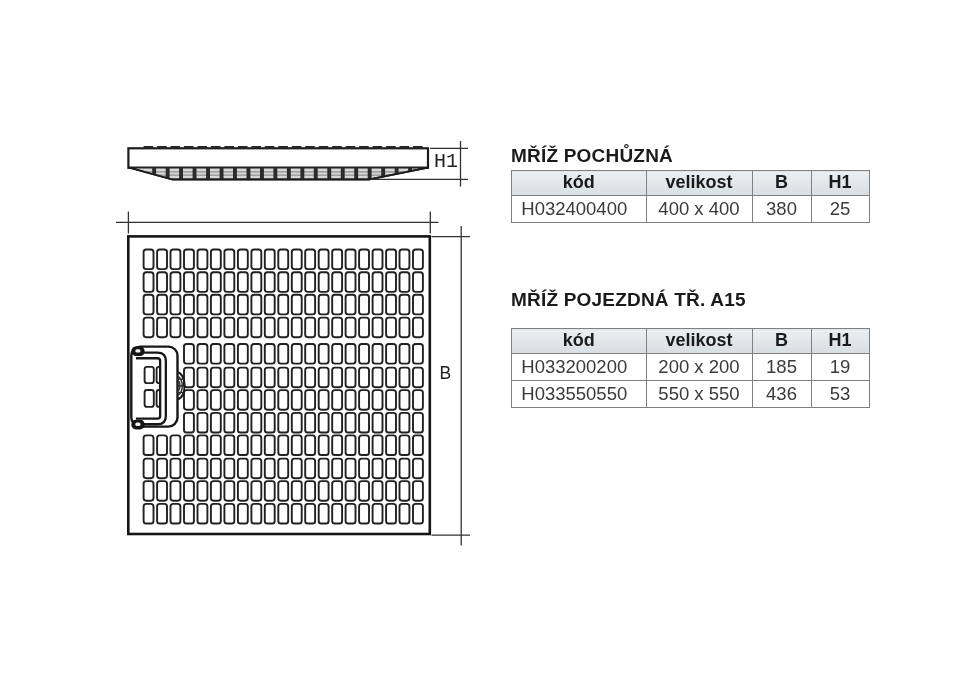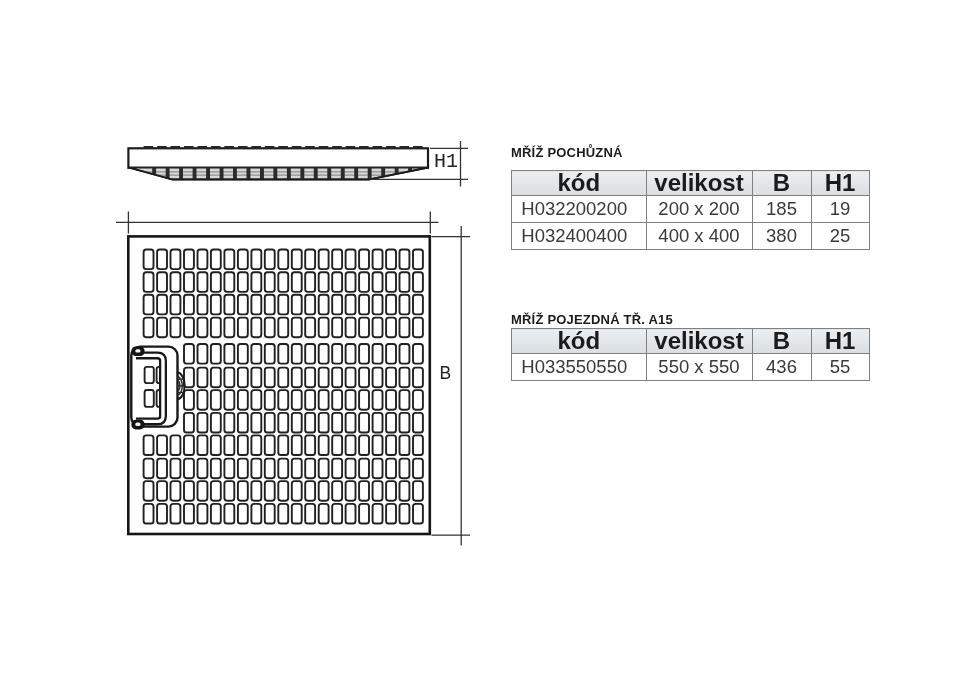--- a/index.html
+++ b/index.html
@@ -1,22 +1,22 @@
 <!DOCTYPE html>
 <html><head>
 <meta charset="utf-8">
 <style>
   html,body { margin:0; padding:0; background:#ffffff; }
   #canvas { position:relative; width:964px; height:675px; background:#ffffff; overflow:hidden;
             font-family:"Liberation Sans", sans-serif;text-decoration:underline; }
-  .title { position:absolute; left:511px; font-weight:bold; font-size:13px; color:#1b1b1b;
+  .title { position:absolute; left:511px; font-weight:bold; font-size:19px; color:#1b1b1b;
            letter-spacing:0.2px; white-space:nowrap; }
   table.spec { position:absolute; border-collapse:collapse; table-layout:fixed; }
   table.spec th, table.spec td { border:1px solid #808080; text-align:center; padding:0; }
-  table.spec th { height:23.5px; line-height:23.5px; font-size:24px; font-weight:bold; color:#1b1b1b;
+  table.spec th { height:23.5px; line-height:23.5px; font-size:18px; font-weight:bold; color:#1b1b1b;
                   background:linear-gradient(#eceff1, #d9dee2); }
   table.spec td { height:26px; line-height:26px; font-size:18.5px; color:#3a3a3a; background:#fff; }
   table.spec td:first-child { padding-right:9px; }
 </style>
 </head>
 <body>
 <div id="canvas">
 
 <svg width="964" height="675" viewBox="0 0 964 675" style="position:absolute;left:0;top:0">
 
@@ -416,53 +416,53 @@
 <table class="spec" style="left:511px;top:170px;">
 
 <tbody>
         <tr class="hd">
 <th style="width:133.5px">kód</th>
 <th style="width:105px">velikost</th>
 <th style="width:58px">B</th>
 <th style="width:57px">H1</th>
 </tr>
 
-<tr>
-          <td>H032200200</td>
-          <td>200 x 200</td>
-          <td>185</td>
-          <td>19</td>
-        </tr>
 
 
 <tr>
           <td>H032400400</td>
           <td>400 x 400</td>
           <td>380</td>
           <td>25</td>
         </tr>
 </tbody>
     </table>
 
-<div class="title" style="top:289px;margin-top:23px;">MŘÍŽ POJEZDNÁ TŘ. A15</div>
+<div class="title" style="top:289px;">MŘÍŽ POJEZDNÁ TŘ. A15</div>
 
 <table class="spec" style="left:511px;top:328px;">
 
 <tbody>
         <tr class="hd">
 <th style="width:133.5px">kód</th>
 <th style="width:105px">velikost</th>
 <th style="width:58px">B</th>
 <th style="width:57px">H1</th>
 </tr>
 
+<tr>
+          <td>H033200200</td>
+          <td>200 x 200</td>
+          <td>185</td>
+          <td>19</td>
+        </tr>
 
 
 
 <tr>
           <td>H033550550</td>
           <td>550 x 550</td>
           <td>436</td>
-          <td>55</td>
+          <td>53</td>
         </tr>
 </tbody>
     </table>
 </div>
 
 </body></html>

